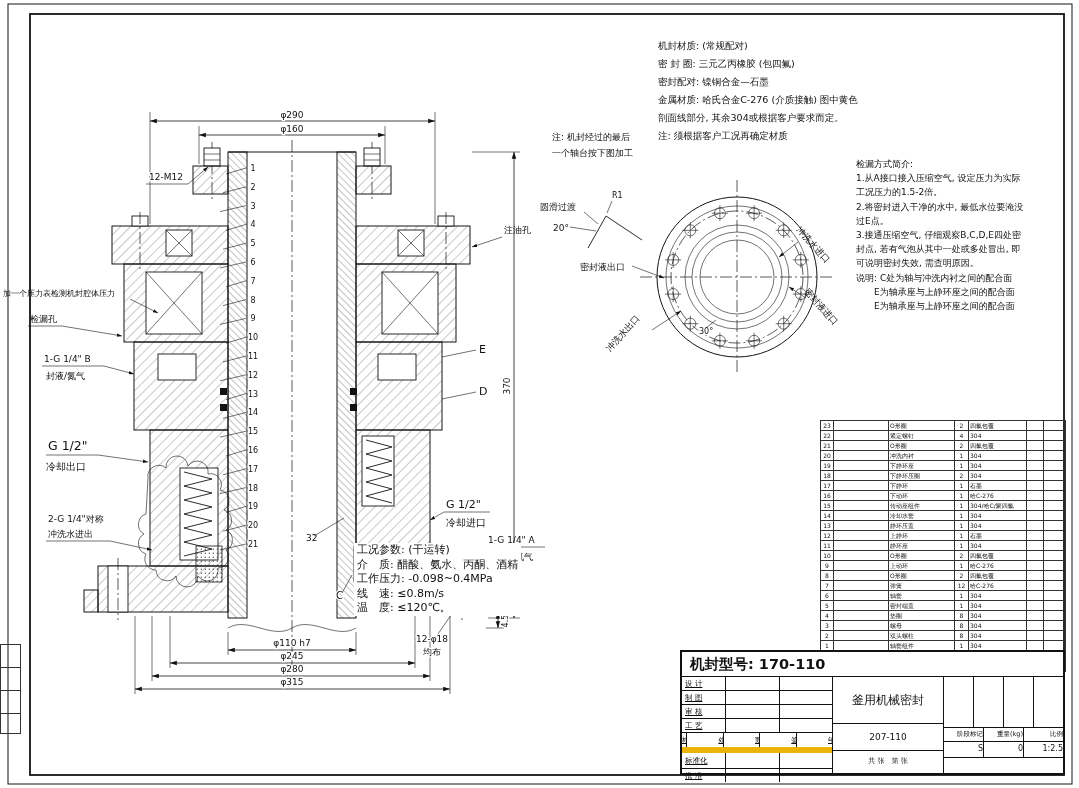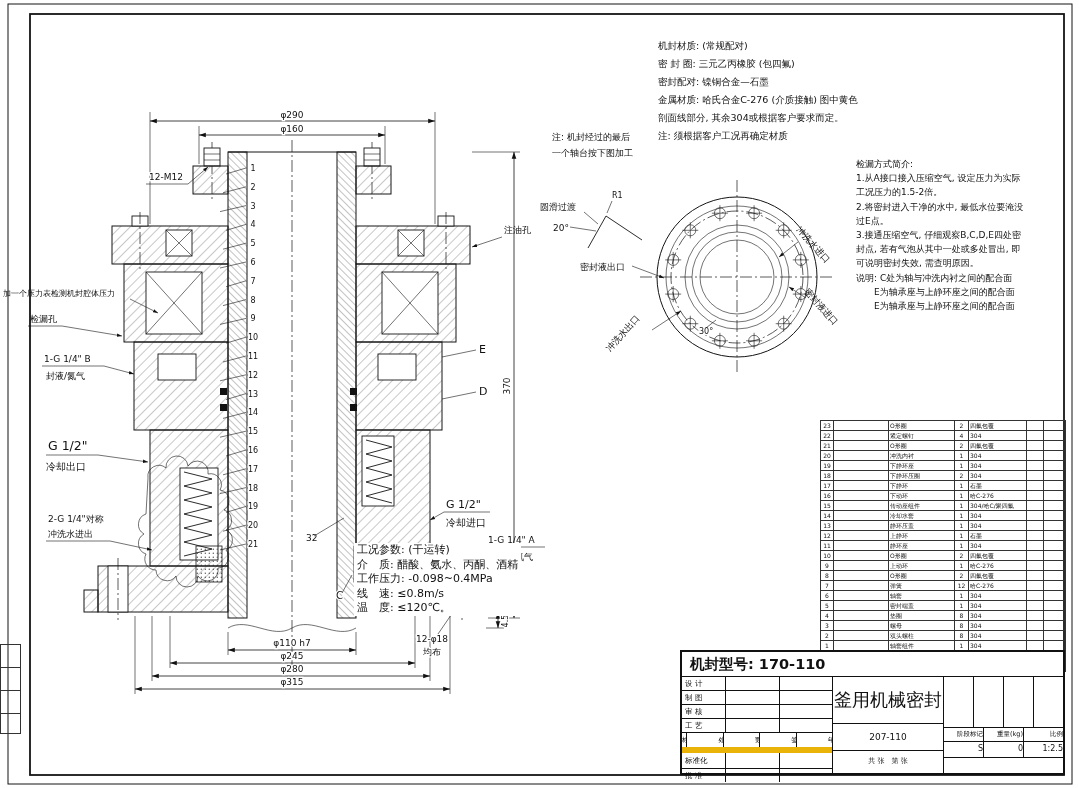--- a/index.html
+++ b/index.html
@@ -30,31 +30,31 @@
   .bom table{border-collapse:collapse;table-layout:fixed;width:245px;}
   .bom td{border:1px solid #333;height:9px;font-size:6px;line-height:7px;padding:0 1px;
           overflow:hidden;white-space:nowrap;}
   .bom tfoot td{height:20px;font-size:7px;text-align:center;line-height:9px;}
   .c-no{text-align:center;}
   
   .titleblock{left:680px;top:650px;width:385px;height:125px;border:2px solid #111;box-sizing:border-box;background:#fff;}
   .tb-model{height:25px;border-bottom:1px solid #111;font-size:14.5px;font-weight:bold;
             padding:3px 0 0 8px;box-sizing:border-box;}
   .tb-body{display:flex;height:96px;}
-  .tb-left{width:150px;border-right:1px solid #111;display:flex;flex-direction:column;}
+  .tb-left{width:150px;border-right:1px solid #111;display:flex;flex-direction:column;text-decoration:underline;}
   .tb-rolerow{display:flex;flex:0 0 13px;border-bottom:1px solid #111;}
   .tb-rolelabel{width:44px;border-right:1px solid #111;font-size:7.5px;line-height:13px;padding-left:3px;box-sizing:border-box;}
   .tb-cell{flex:1;border-right:1px solid #111;}
   .tb-cell:last-child{border-right:none;}
   .tb-change{display:flex;flex:0 0 14px;border-bottom:6px solid #eab308;gap:31px;}
   .tb-changecell{flex:1;border-right:1px solid #111;font-size:6.5px;text-align:center;line-height:14px;overflow:hidden;white-space:nowrap;}
   .tb-changecell:last-child{border-right:none;}
   .tb-app{flex:1;border-bottom:none;}
   .tb-mid{width:110px;border-right:1px solid #111;display:flex;flex-direction:column;text-align:center;}
-  .tb-product{flex:0 0 46px;font-size:18px;display:flex;align-items:center;justify-content:center;border-bottom:1px solid #111;text-align:center;}
+  .tb-product{flex:0 0 46px;font-size:12px;display:flex;align-items:center;justify-content:center;border-bottom:1px solid #111;text-align:center;}
   .tb-dno{flex:0 0 26px;font-size:9px;line-height:26px;border-bottom:1px solid #111;}
   .tb-sheet{flex:1;font-size:7px;line-height:20px;}
   .tb-right{flex:1;display:flex;flex-direction:column;}
   .tb-rempty{flex:0 0 50px;border-bottom:1px solid #111;display:flex;}
   .tb-rempty div{flex:1;border-right:1px solid #111;}
   .tb-rempty div:last-child{border-right:none;}
   .tb-rhead,.tb-rval{display:flex;border-bottom:1px solid #111;}
   .tb-rhead{flex:0 0 13px;font-size:6.5px;}
   .tb-rval{flex:0 0 15px;font-size:8px;}
   .tb-rhead div,.tb-rval div{flex:1;border-right:1px solid #111;text-align:right;line-height:13px;overflow:hidden;}

